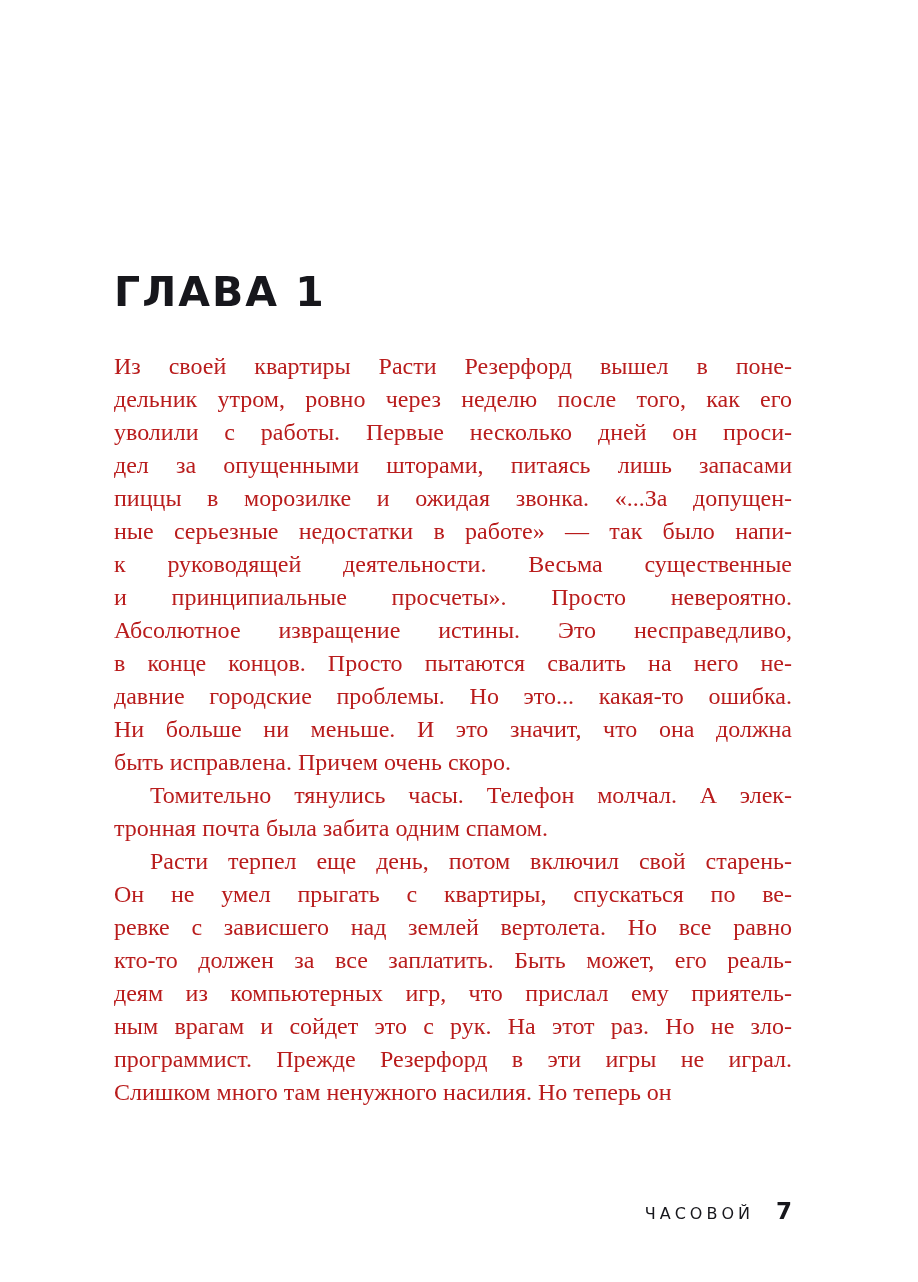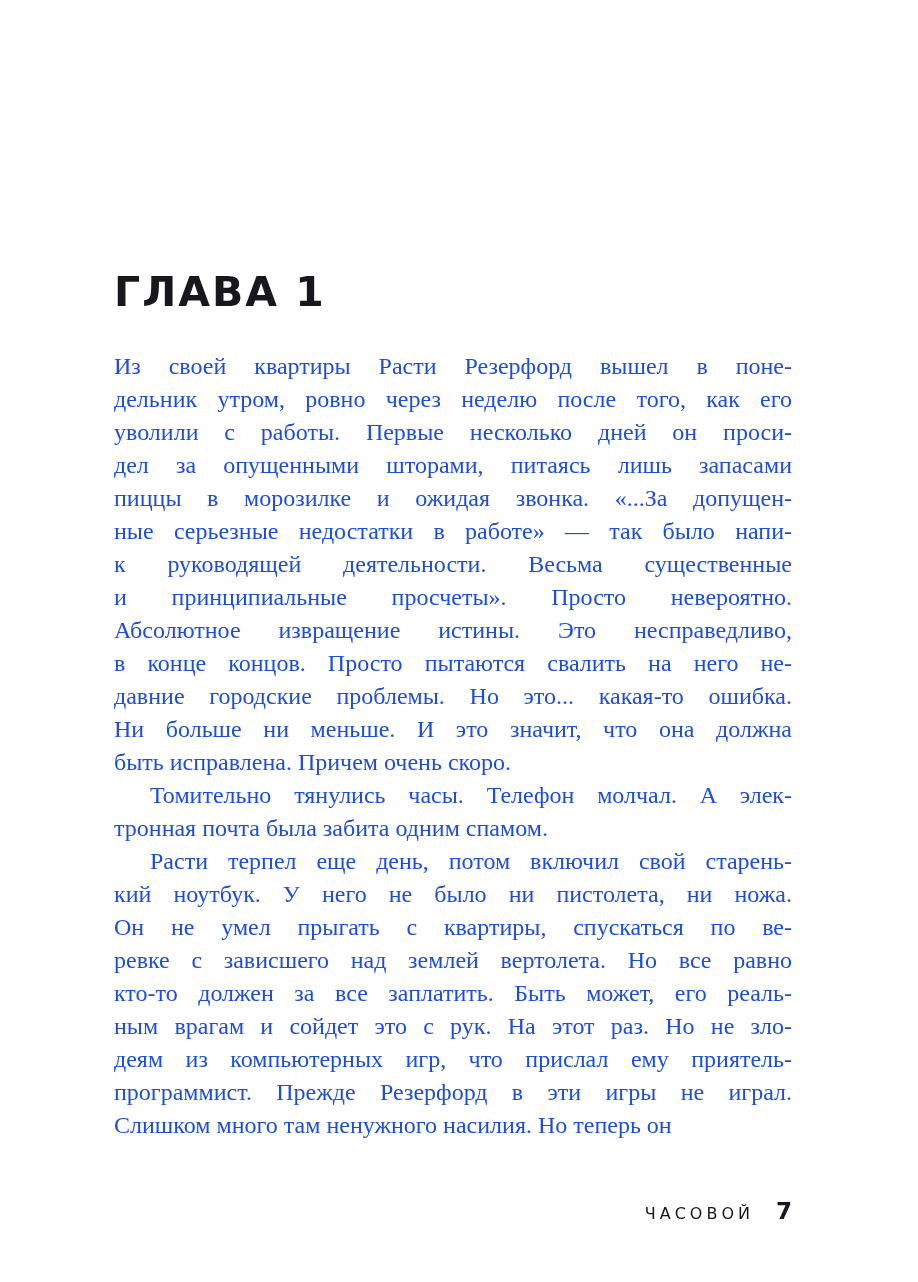--- a/index.html
+++ b/index.html
@@ -31,21 +31,21 @@
     letter-spacing: 2px;
     color: #17171c;
   }
   .body-text {
     position: absolute;
     left: 114px;
     top: 350px;
     width: 678px;
     font-size: 24px;
     line-height: 33px;
-    color: #1d4ed8;
+    color: #b91c1c;
   }
   .paragraph {
     margin: 0;
     padding: 0;
   }
   .paragraph.indented .line:first-child {
     text-indent: 36px;
   }
   .line {
     text-align: justify;
@@ -102,26 +102,25 @@
         <div class="line">давние городские проблемы. Но это... какая-то ошибка.</div>
         <div class="line">Ни больше ни меньше. И это значит, что она должна</div>
         <div class="line last">быть исправлена. Причем очень скоро.</div>
       </div>
       <div class="paragraph indented">
         <div class="line">Томительно тянулись часы. Телефон молчал. А элек-</div>
         <div class="line last">тронная почта была забита одним спамом.</div>
       </div>
       <div class="paragraph indented">
         <div class="line">Расти терпел еще день, потом включил свой старень-</div>
-        <div class="line">кий ноутбук. У него не было ни пистолета, ни ножа.</div>
         <div class="line">Он не умел прыгать с квартиры, спускаться по ве-</div>
         <div class="line">ревке с зависшего над землей вертолета. Но все равно</div>
         <div class="line">кто-то должен за все заплатить. Быть может, его реаль-</div>
+        <div class="line">деям из компьютерных игр, что прислал ему приятель-</div>
         <div class="line">ным врагам и сойдет это с рук. На этот раз. Но не зло-</div>
-        <div class="line">деям из компьютерных игр, что прислал ему приятель-</div>
         <div class="line">программист. Прежде Резерфорд в эти игры не играл.</div>
         <div class="line last">Слишком много там ненужного насилия. Но теперь он</div>
       </div>
     </div>
 
   <div class="footer">
     <span class="running-title">ЧАСОВОЙ</span>
     <span class="page-number">7</span>
   </div>
 </div>

